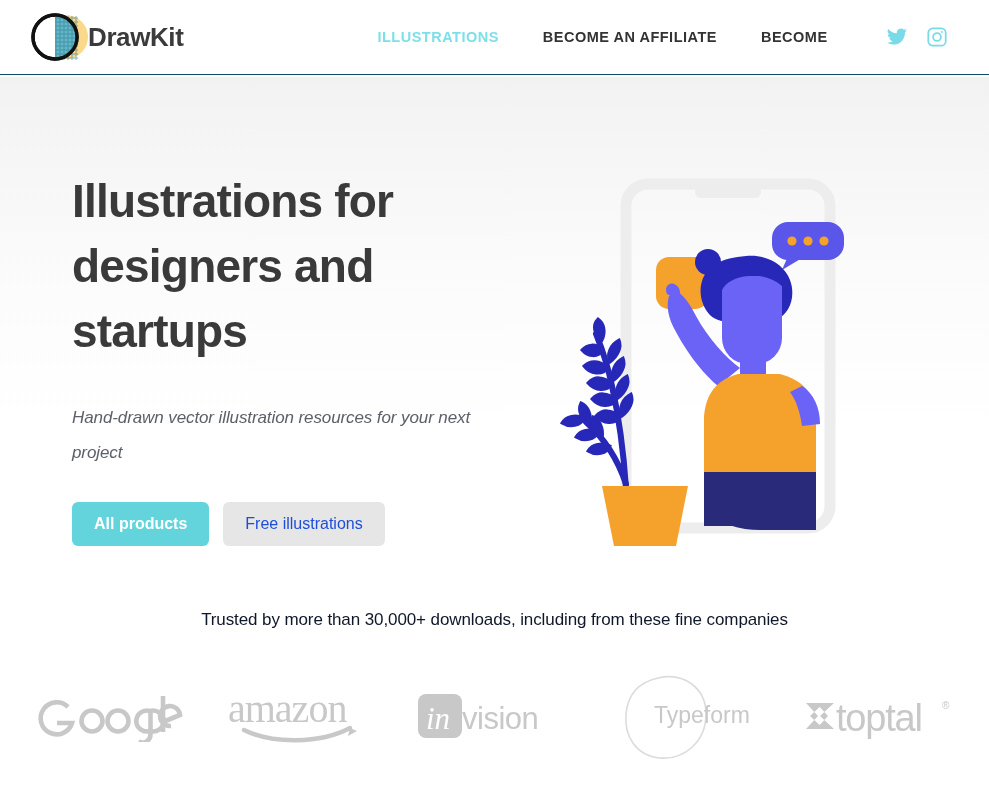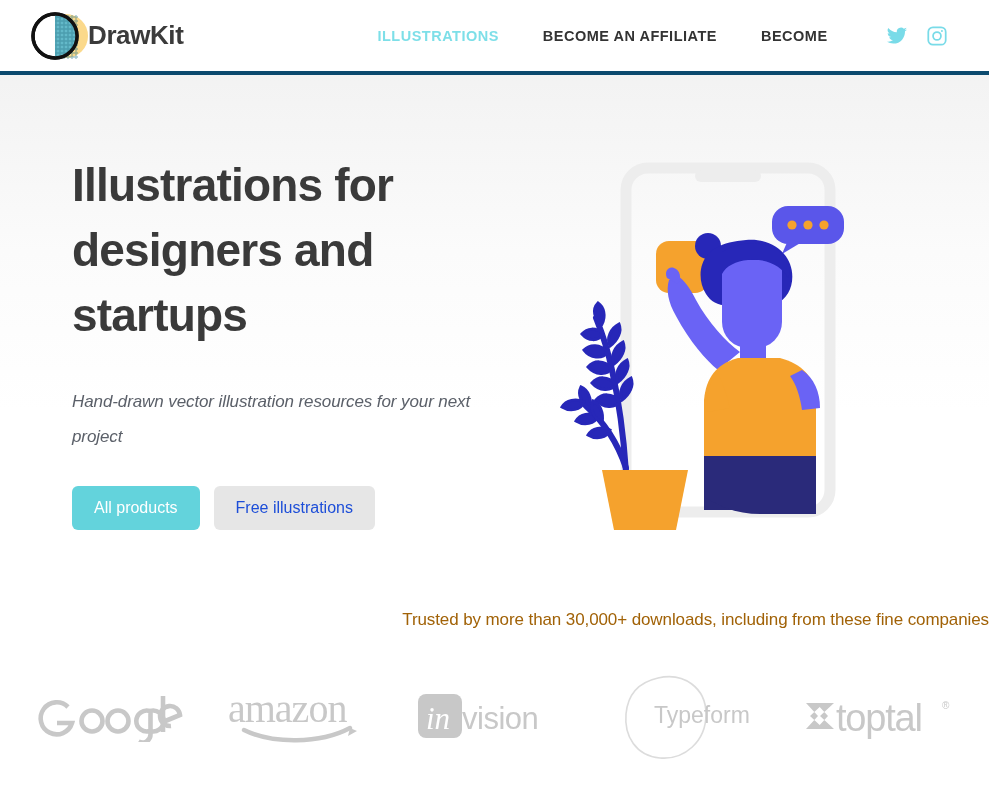--- a/index.html
+++ b/index.html
@@ -17,21 +17,21 @@
     position: relative;
   }
 
   
   .site-header {
     position: absolute;
     top: 0; left: 0;
     width: 989px;
     height: 75px;
     background: #ffffff;
-    border-bottom: 4px solid #0c4a6e;
+    border-bottom: 1px solid #0c4a6e;
     display: flex;
     align-items: center;
     z-index: 20;
   }
 
   .brand {
     display: flex;
     align-items: center;
     margin-left: 24px;
     text-decoration: none;
@@ -82,21 +82,21 @@
   .social-icon {
     width: 22px; height: 22px;
     display: block;
     cursor: pointer;
   }
   .social-icon svg { display: block; }
 
   
   .hero {
     position: absolute;
-    top: 61px; left: 0;
+    top: 77px; left: 0;
     width: 989px;
     height: 500px;
     background: linear-gradient(180deg, #f2f2f2 0%, #fbfbfb 38%, #ffffff 70%);
   }
 
   .hero-copy {
     position: absolute;
     left: 72px;
     top: 92px;
     width: 430px;
@@ -132,21 +132,21 @@
     font-family: "Liberation Sans", sans-serif;
     font-size: 16px;
     padding: 14px 22px;
     cursor: pointer;
     white-space: nowrap;
     line-height: 1;
   }
   .btn-primary {
     background: #63d3dc;
     color: #ffffff;
-    font-weight: normal;
+    font-weight: bold;
   }
   .btn-secondary {
     background: #e6e6e6;
     color: #1d4ed8;
   }
 
   
   .hero-art {
     position: absolute;
     left: 540px;
@@ -159,23 +159,23 @@
   
   .trust {
     position: absolute;
     top: 576px; left: 0;
     width: 989px;
     height: 223px;
     background: #ffffff;
   }
 
   .trust-caption {
-    text-align: right;
+    text-align: center;
     font-size: 17px;
-    color: #a16207;
+    color: #0f172a;
     letter-spacing: -0.1px;
     padding-top: 34px;
   }
 
   .logo-strip {
     margin-top: 36px;
     display: flex;
     align-items: center;
     justify-content: center;
     gap: 42px;

